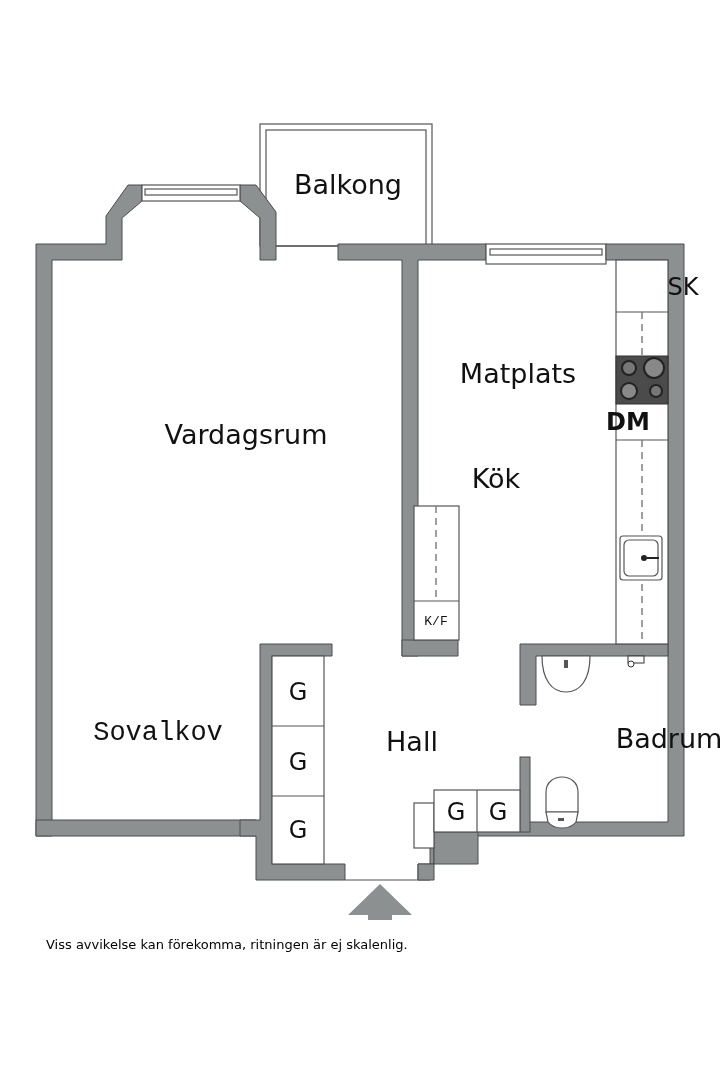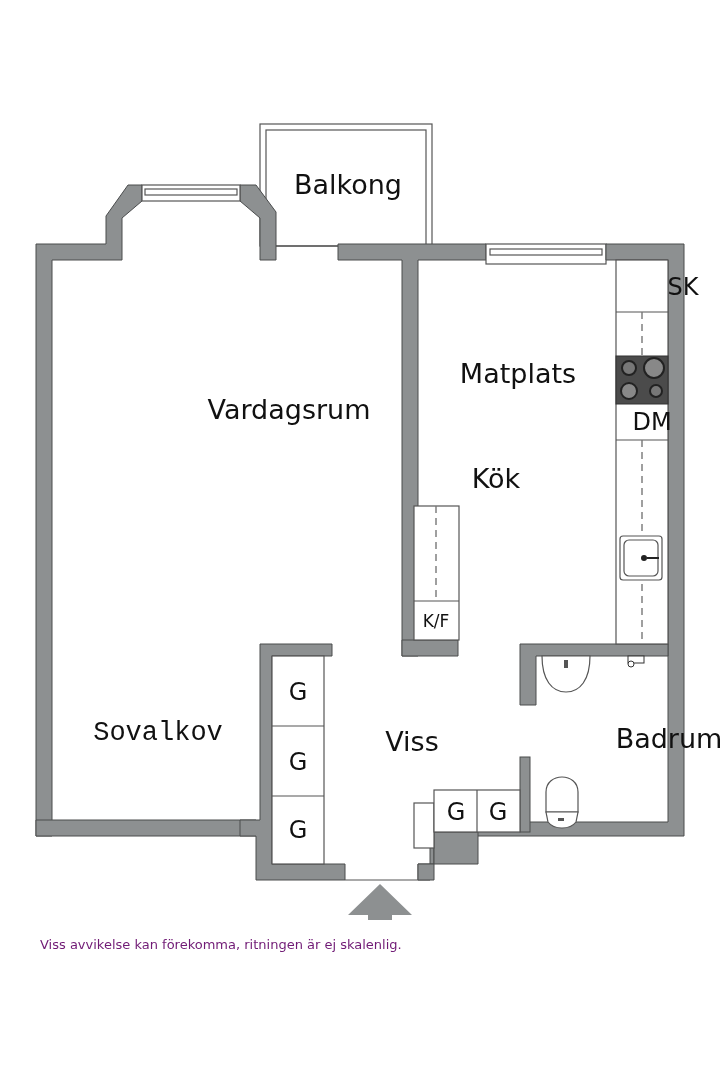--- a/index.html
+++ b/index.html
@@ -5,22 +5,22 @@
   html, body { margin: 0; padding: 0; background: #ffffff; }
   body { width: 720px; height: 1080px; position: relative; overflow: hidden; font-family: "DejaVu Sans", "Liberation Sans", sans-serif; }
   svg.plan { position: absolute; left: 0; top: 0; width: 720px; height: 1080px; }
   .wall { fill: #8d9091; stroke: #4a4c4d; stroke-width: 1; }
   .line { fill: none; stroke: #555; stroke-width: 1.2; }
   .fix { fill: #ffffff; stroke: #555; stroke-width: 1.2; }
   .dash { stroke: #777; stroke-width: 1.4; stroke-dasharray: 7 5; }
   .lbl { position: absolute; color: #111; white-space: nowrap; transform: translate(-50%, -50%); text-align: center; }
   .room { font-size: 27px; }
   .small { font-size: 24px; }
-  .tiny { font-size: 17px; }
-  .note { position: absolute; left: 40px; top: 937px; font-size: 13px; color: #701a75; white-space: nowrap; }
+  .tiny { font-size: 13px; font-family: Liberation Mono, monospace; }
+  .note { position: absolute; left: 46px; top: 937px; font-size: 13px; color: #000000; white-space: nowrap; }
 </style>
 </head>
 <body>
 
 <svg class="plan" viewBox="0 0 720 1080" xmlns="http://www.w3.org/2000/svg">
 
   <g>
     <rect x="260" y="124" width="172" height="122" class="line"></rect>
     <rect x="266" y="130" width="160" height="116" class="line"></rect>
   </g>
@@ -108,29 +108,29 @@
   </g>
 
   <g>
     <path d="M546,792 C546,782 554,777 562,777 C570,777 578,782 578,792 L578,812 L546,812 Z" class="fix"></path>
     <path d="M546,812 L578,812 L576,822 C570,830 554,830 548,822 Z" class="fix"></path>
     <rect x="558" y="818" width="6" height="3" fill="#555"></rect>
   </g>
 </svg>
 
 <div class="lbl room" style="left:348px;top:184px;">Balkong</div>
-<div class="lbl room" style="left:246px;top:409px;margin-left:43px;">Vardagsrum</div>
+<div class="lbl room" style="left:246px;top:434px;">Vardagsrum</div>
 <div class="lbl room" style="left:518px;top:373px;">Matplats</div>
 <div class="lbl room" style="left:496px;top:478px;">Kök</div>
 <div class="lbl room" style="left:158px;top:733px;font-family:Liberation Mono, monospace;">Sovalkov</div>
-<div class="lbl room" style="left:412px;top:741px;">Viss</div>
+<div class="lbl room" style="left:412px;top:741px;">Hall</div>
 <div class="lbl room" style="left:634px;top:738px;margin-left:35px;">Badrum</div>
 
 <div class="lbl small" style="left:643px;top:287px;margin-left:40px;">SK</div>
-<div class="lbl small" style="left:652px;top:422px;">DM</div>
+<div class="lbl small" style="left:628px;top:422px;font-weight:bold;">DM</div>
 <div class="lbl tiny" style="left:436px;top:621px;">K/F</div>
 
 <div class="lbl small" style="left:298px;top:692px;">G</div>
 <div class="lbl small" style="left:298px;top:762px;">G</div>
 <div class="lbl small" style="left:298px;top:830px;">G</div>
 <div class="lbl small" style="left:456px;top:812px;">G</div>
 <div class="lbl small" style="left:498px;top:812px;">G</div>
 
 <div class="note">Viss avvikelse kan förekomma, ritningen är ej skalenlig.</div>
 

